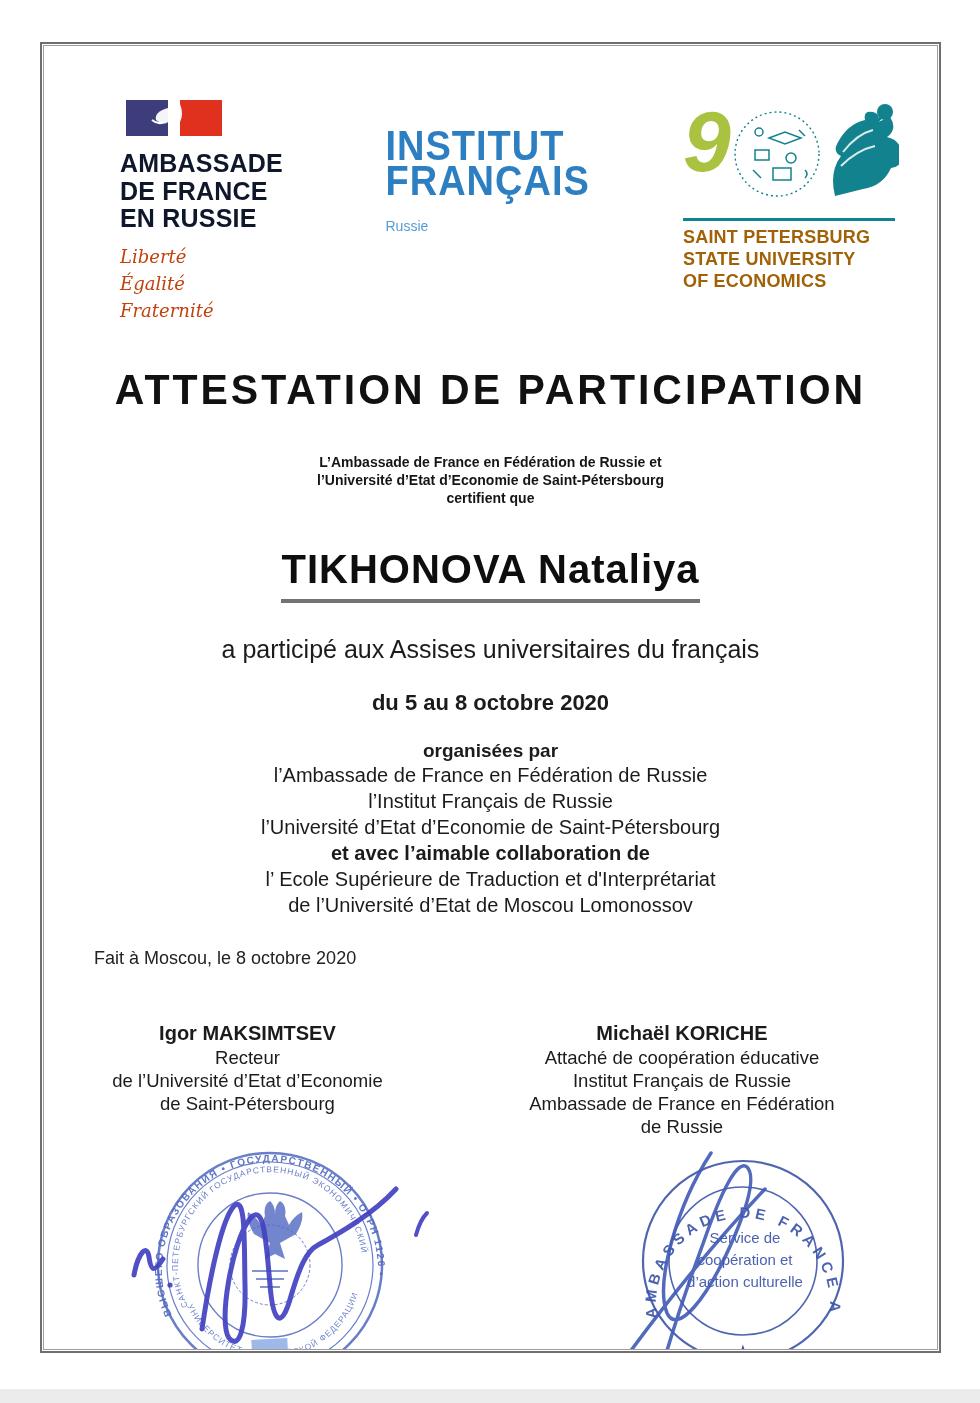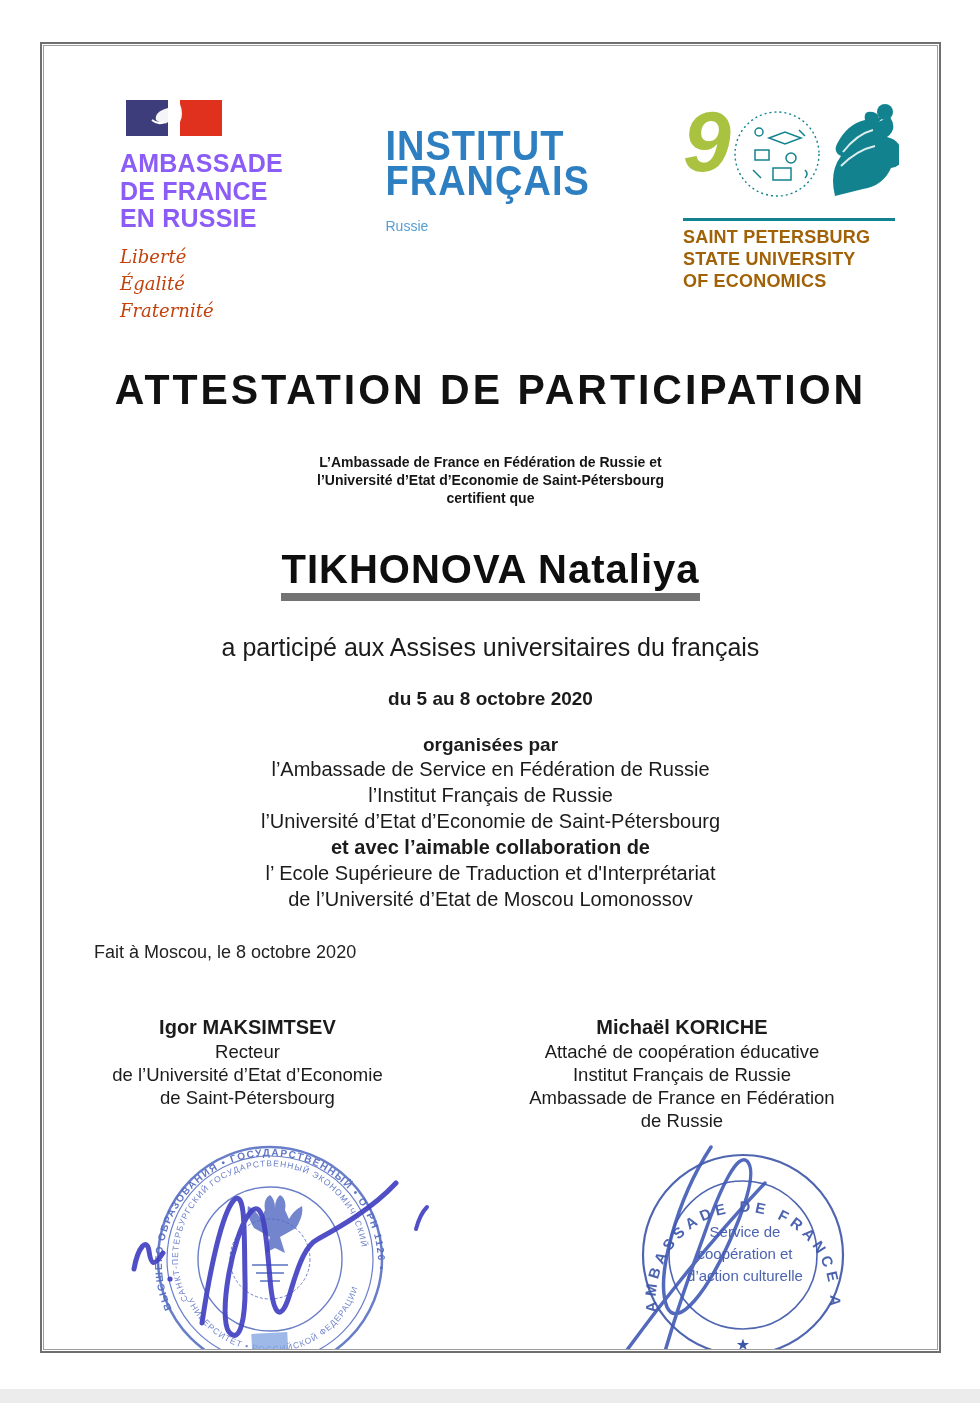--- a/index.html
+++ b/index.html
@@ -25,21 +25,21 @@
   
   .logos {
     display:flex; justify-content:space-between; align-items:flex-start;
     padding:52px 36px 0 76px;
   }
   
   .logo-embassy { width:200px; }
   .flag-svg { display:block; margin-left:2px; }
   .emb-name {
     margin-top:10px; font-weight:bold; font-size:25px; line-height:1.1;
-    letter-spacing:0.2px; color:#8b5cf6;
+    letter-spacing:0.2px; color:#0f172a;
   }
   .emb-motto {
     margin-top:10px; font-family:"DejaVu Serif", serif; font-style:italic;
     font-size:18px; line-height:1.5; color:#c2410c;
   }
   
   .logo-institut { margin-top:28px; width:232px; }
   .if-word {
     display:block; color:#2d7fc1; font-weight:bold; font-size:38px;
     line-height:0.92; letter-spacing:1px; transform:scaleY(1.12);
@@ -66,24 +66,24 @@
     margin-top:42px; text-align:center; font-size:41px; font-weight:bold;
     letter-spacing:3px; color:#111; transform:scaleY(1.05);
   }
   .intro {
     margin-top:40px; text-align:center; font-weight:bold; font-size:14px;
     line-height:1.3; color:#151515;
   }
   .recipient-wrap { margin-top:40px; text-align:center; }
   .recipient {
     display:inline-block; font-size:40px; font-weight:bold; letter-spacing:1px;
-    border-bottom:8px solid #737373; padding-bottom:1px; color:#0e0e0e;
+    border-bottom:4px solid #737373; padding-bottom:7px; color:#0e0e0e;
   }
   .participation { margin-top:32px; text-align:center; font-size:25px; }
-  .dates { margin-top:26px; text-align:center; font-size:19px; font-weight:bold; }
+  .dates { margin-top:26px; text-align:center; font-size:22px; font-weight:bold; }
   .org-heading, .collab-heading {
     margin-top:24px; text-align:center; font-size:19px; font-weight:bold;
   }
   .collab-heading { margin-top:0; }
   .org-line { text-align:center; font-size:20px; line-height:1.3; }
   .issued { margin-top:30px; padding-left:50px; font-size:18px; color:#222; }
 
   
   .sign-row { display:flex; margin-top:12px; }
   .sign-col-left  { width:44%; text-align:center; padding-left:14px; }
@@ -169,21 +169,21 @@
   </div>
 
   <div class="recipient-wrap">
     <span class="recipient">TIKHONOVA Nataliya</span>
   </div>
 
   <p class="participation">a participé aux Assises universitaires du français</p>
   <p class="dates">du 5 au 8 octobre 2020</p>
 
   <p class="org-heading">organisées par</p>
-  <p class="org-line">l’Ambassade de Service en Fédération de Russie</p>
+  <p class="org-line">l’Ambassade de France en Fédération de Russie</p>
   <p class="org-line">l’Institut Français de Russie</p>
   <p class="org-line">l’Université d’Etat d’Economie de Saint-Pétersbourg</p>
   <p class="org-line collab-heading">et avec l’aimable collaboration de</p>
   <p class="org-line">l’ Ecole Supérieure de Traduction et d'Interprétariat</p>
   <p class="org-line">de l’Université d’Etat de Moscou Lomonossov</p>
 
   <p class="issued">Fait à Moscou, le 8 octobre 2020</p>
 
   <div class="sign-row">
     <div class="sign-col-left">

